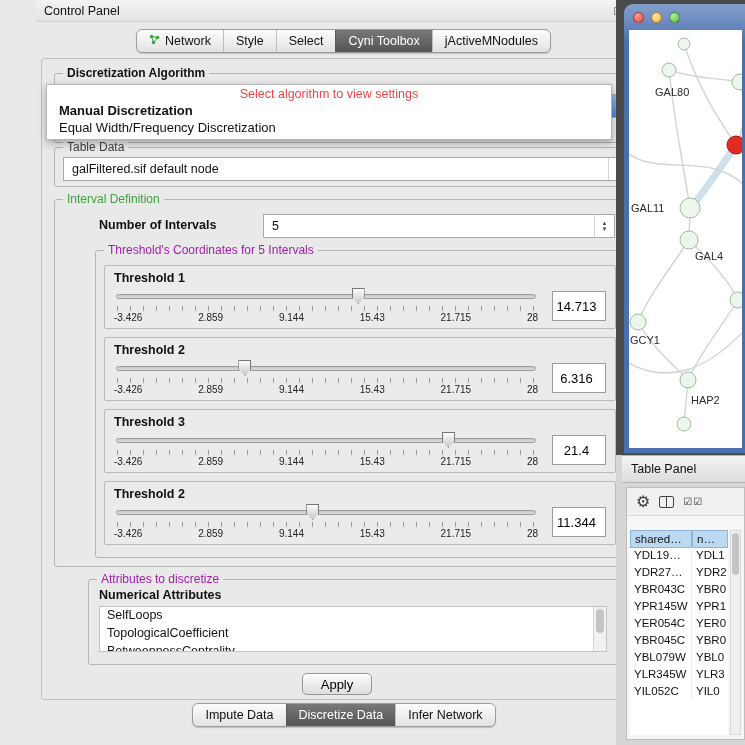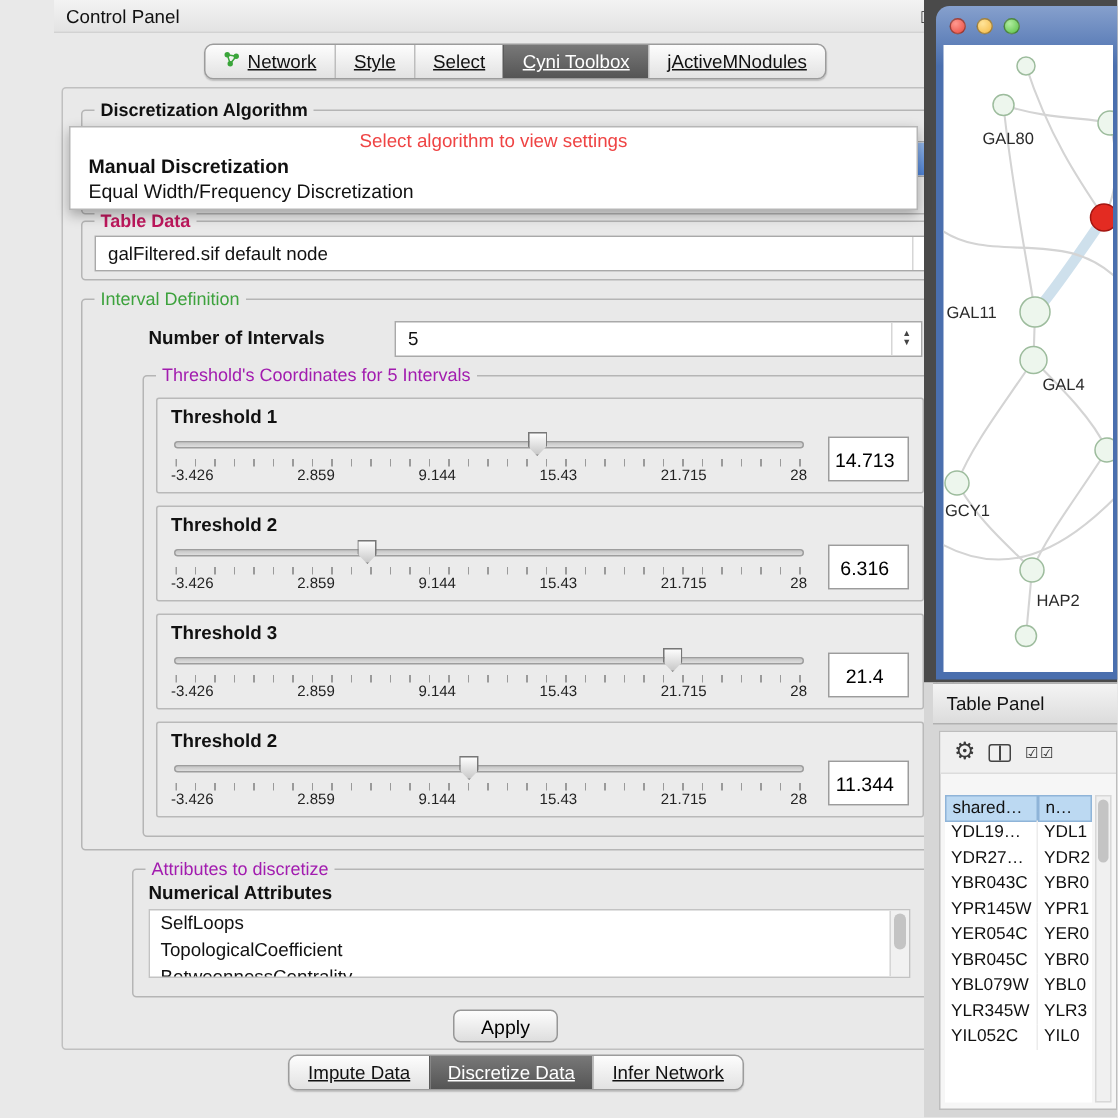--- a/index.html
+++ b/index.html
@@ -15,21 +15,21 @@
 
   
   .control-panel { position:absolute; left:0; top:0; width:616px; height:607px; background:#e9e9e9; border-right:1px solid #c5c5c5;margin-left:36px; }
   .titlebar { height:22px; display:flex; align-items:center; padding:0 8px; background:linear-gradient(#f3f3f3,#e3e3e3); border-bottom:1px solid #d2d2d2; font-size:12.5px; }
   .titlebar .spacer { flex:1; }
   .win-btn { font-size:13px; color:#222; margin-left:12px; line-height:1; cursor:default; }
   .win-btn.close { font-weight:bold; font-size:15px; }
 
   .tabstrip { display:flex; justify-content:center; margin-top:7px; }
   .tabs { display:flex; border:1px solid #9c9c9c; border-radius:6px; overflow:hidden; background:linear-gradient(#fdfdfd,#e2e2e2); box-shadow:0 1px 1px rgba(0,0,0,.18); }
-  .tab { padding:4px 12px; font-size:12.5px; color:#111; border-left:1px solid #bdbdbd; display:flex; align-items:flex-start; gap:5px; white-space:nowrap;text-decoration:underline; }
+  .tab { padding:4px 12px; font-size:12.5px; color:#111; border-left:1px solid #bdbdbd; display:flex; align-items:flex-start; gap:5px; white-space:nowrap; }
   .tab:first-child { border-left:none; }
   .tab.active { background:linear-gradient(#787878,#555555); color:#fff; border-left-color:#5a5a5a; }
 
   .main-panel { position:absolute; left:5px; top:58px; width:606px; height:642px; border:1px solid #c0c0c0; border-radius:3px; background:#e9e9e9; }
 
   .group { position:absolute; border:1px solid #b5b5b5; border-radius:3px; }
   .group-title { position:absolute; top:-8px; left:8px; background:#e9e9e9; padding:0 4px; font-size:12px; white-space:nowrap; }
   .group-title.bold { font-weight:bold; color:#111; }
   .group-title.green { color:#3da23d; }
   .group-title.blue  { color:#a21caf; }
@@ -146,21 +146,21 @@
       <div class="combo" style="left:6px;top:20px;width:570px;">
         <span class="ctext"></span>
         <span class="stepper blue-stepper">
             <span>▲</span>
             <span>▼</span>
           </span>
       </div>
     </div>
 
     <div class="group" style="left:12px;top:88px;width:582px;height:40px;">
-      <span class="group-title" style="color:#be185d;font-weight:bold;">Table Data</span>
+      <span class="group-title" style="color:#404040;">Table Data</span>
       <div class="combo" style="left:8px;top:9px;width:566px;">
         <span class="ctext">galFiltered.sif default node</span>
         <span class="stepper">
             <span>▲</span>
             <span>▼</span>
           </span>
       </div>
     </div>
 
     <div class="group" style="left:12px;top:140px;width:582px;height:368px;">

